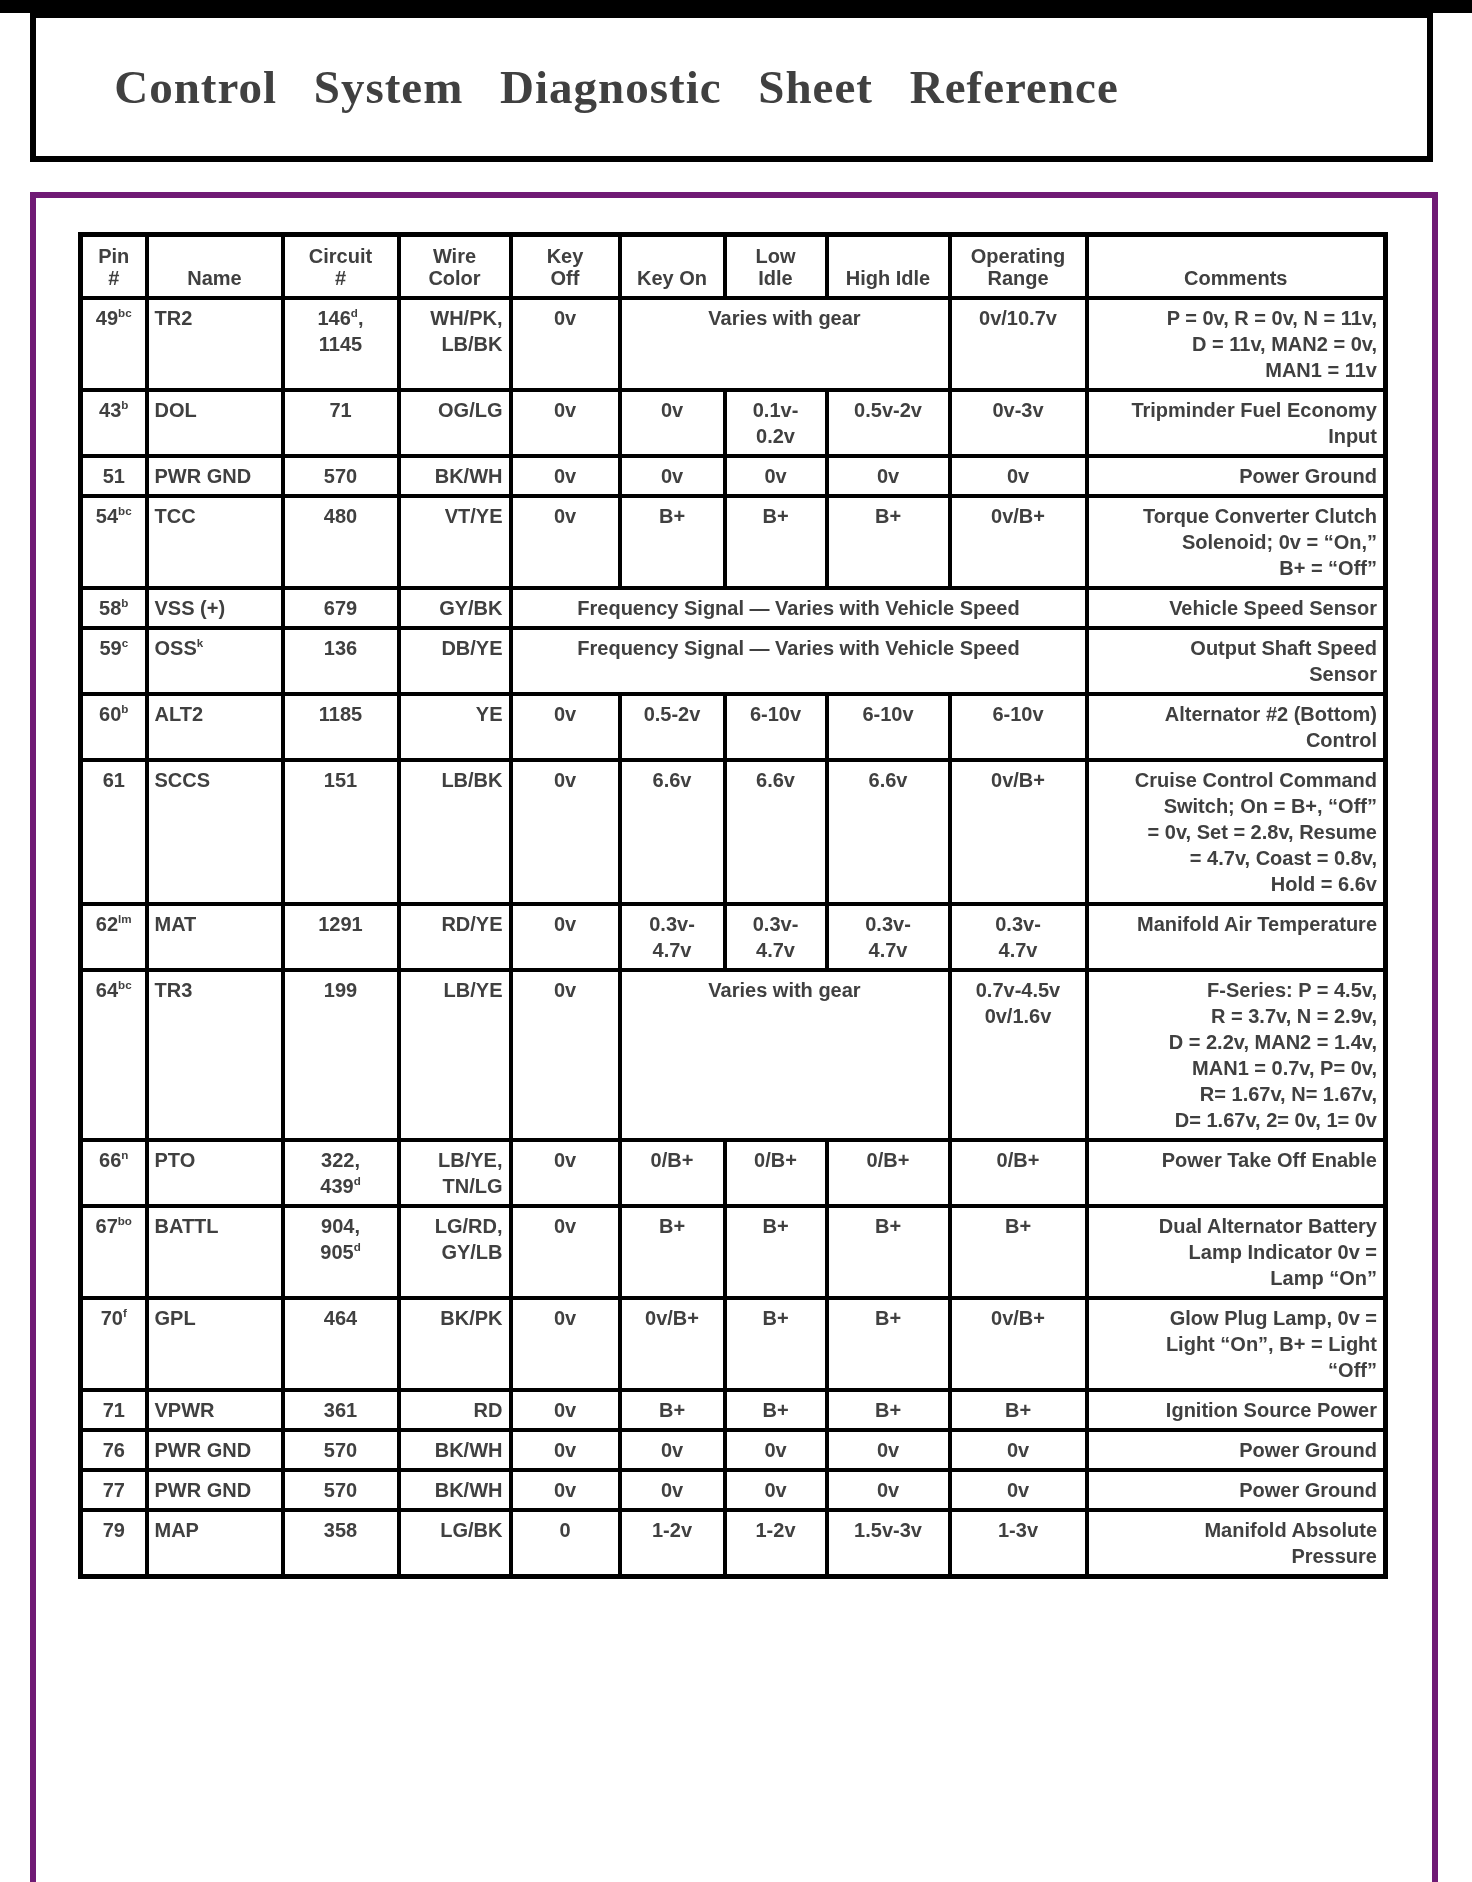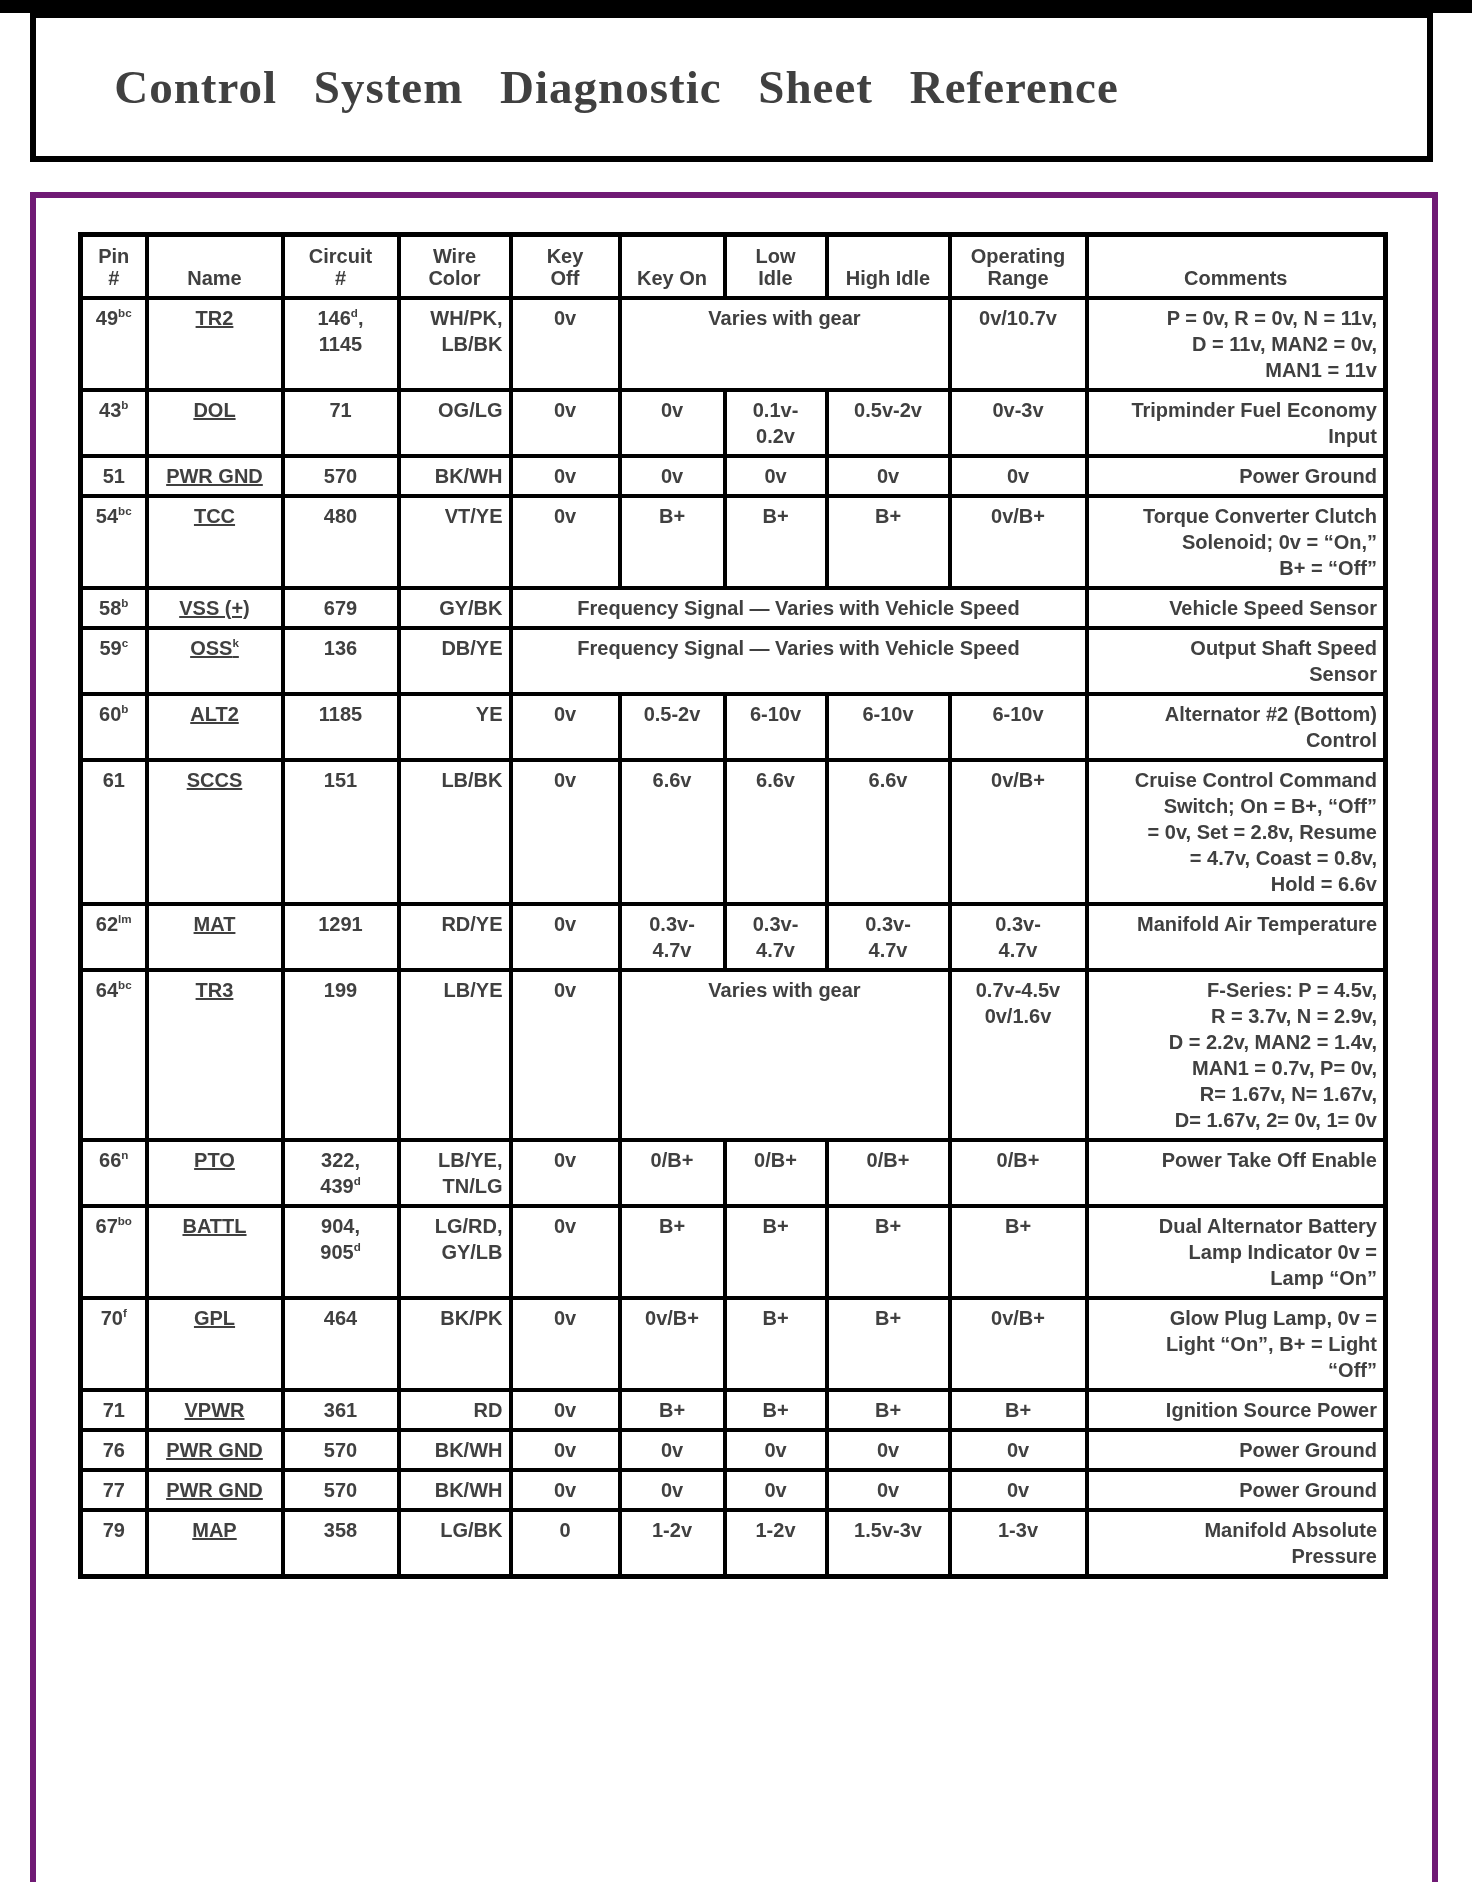--- a/index.html
+++ b/index.html
@@ -40,21 +40,21 @@
   table.diag th {
     font-size:20px; font-weight:bold; text-align:center;
     vertical-align:bottom; padding:8px 3px 6px 3px; line-height:1.12;
     background:#fff;
   }
   table.diag td {
     font-size:20px; font-weight:bold; vertical-align:top;
     padding:5px 6px; line-height:1.3; background:#fff;
   }
   td.c-pin   { text-align:center; }
-  td.c-name  { text-align:center; padding-left:10px;text-decoration:underline; }
+  td.c-name  { text-align:left; padding-left:10px; }
   td.c-circ  { text-align:center; }
   td.c-wire  { text-align:right; }
   td.c-val   { text-align:center; }
   td.c-com   { text-align:right; padding-left:10px; }
   sup { font-size:0.58em; vertical-align:super; line-height:0; font-weight:bold; }
   .continued {
     position:absolute; left:26px; bottom:26px;
     font-size:18px; font-weight:bold;
   }
 </style>

